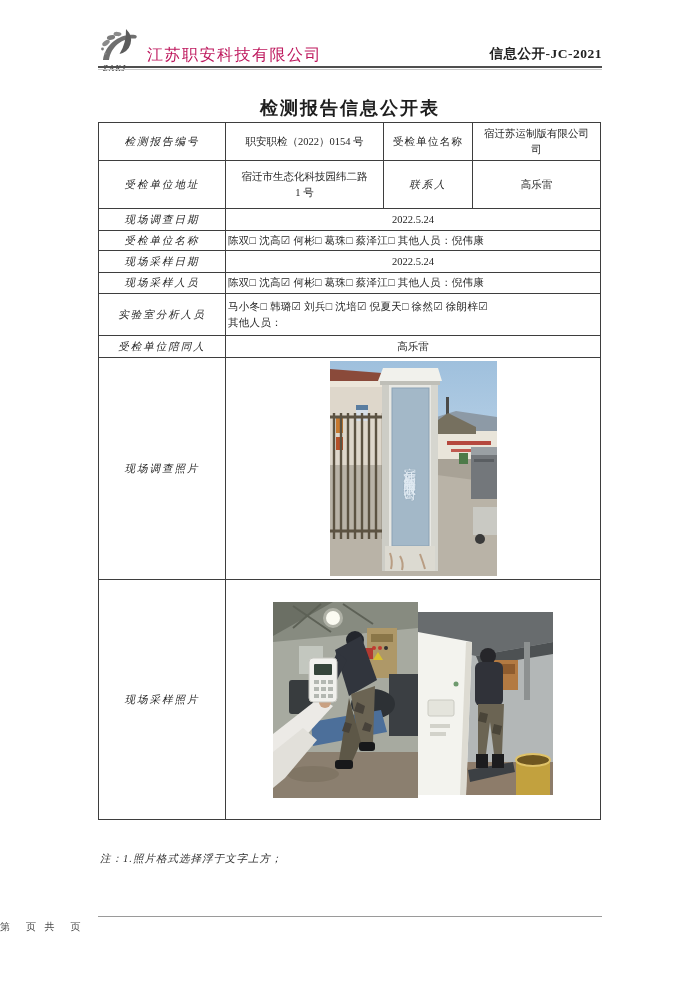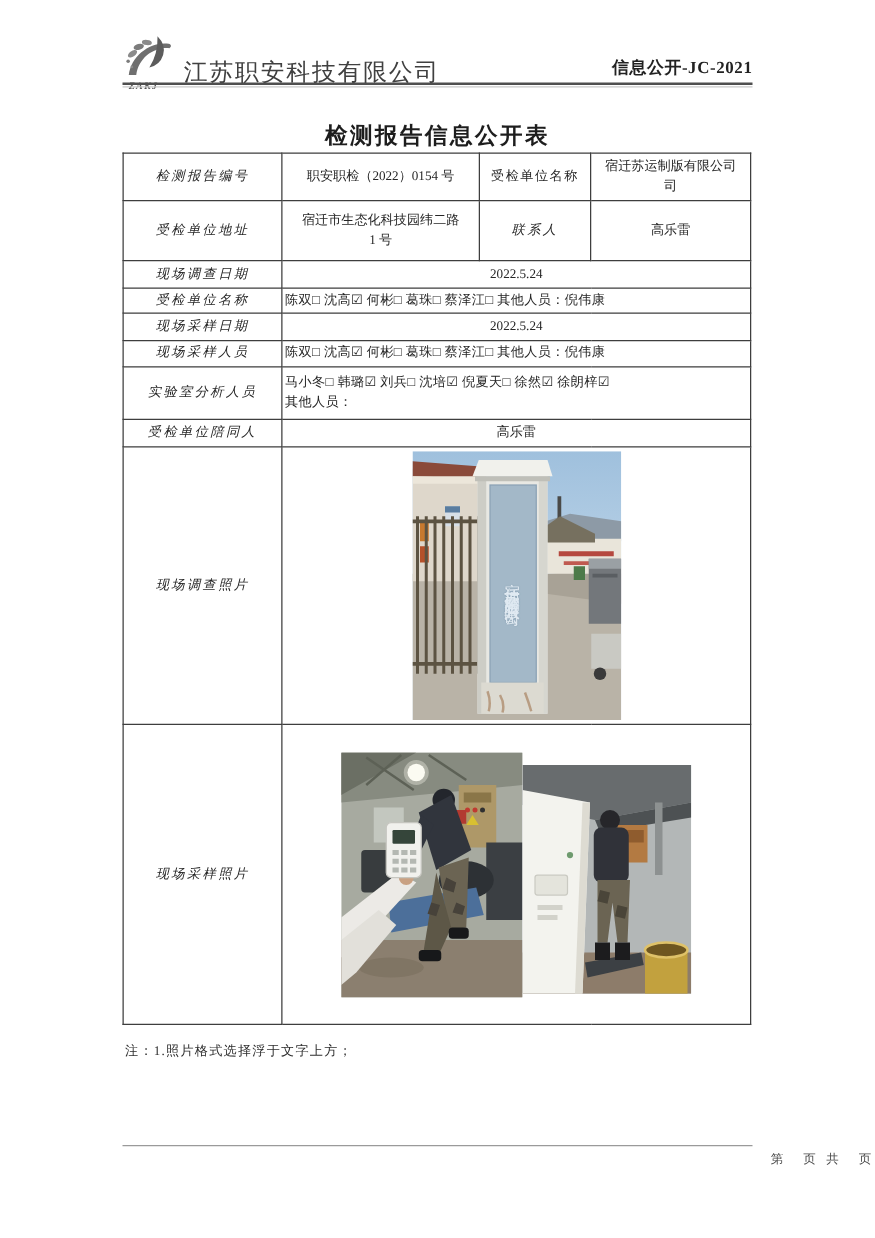--- a/index.html
+++ b/index.html
@@ -5,21 +5,21 @@
   html,body { margin:0; padding:0; }
   body {
     width:700px; height:990px; background:#ffffff; position:relative;
     font-family:"Liberation Serif","DejaVu Serif",serif; color:#2b2b2b;
     overflow:hidden;
   }
   .page { position:absolute; inset:0; }
 
   
   .logo { position:absolute; left:96px; top:26px; width:46px; height:48px; }
-  .hdr-company { position:absolute; left:147px; top:45px; font-size:19px; letter-spacing:1.5px; color:#404040; white-space:nowrap; }
+  .hdr-company { position:absolute; left:147px; top:45px; font-size:16px; letter-spacing:1.5px; color:#be185d; white-space:nowrap; }
   .hdr-code { position:absolute; right:98px; top:45px; font-size:13.5px; font-weight:bold; letter-spacing:0.5px; color:#222; white-space:nowrap; }
   .hdr-rule  { position:absolute; left:98px; right:98px; top:66px; height:2px; background:#4f4f4f; }
   .hdr-rule2 { position:absolute; left:98px; right:98px; top:69px; height:1px; background:#c9c9c9; }
 
   .title { position:absolute; top:96px; left:0; width:100%; text-align:center;
            font-size:18px; font-weight:bold; letter-spacing:2px; color:#1d1d1d; margin:0; }
 
   
   table.form { position:absolute; left:98px; top:122px; width:502px;
                border-collapse:collapse; table-layout:fixed; }
@@ -35,24 +35,24 @@
   .photo1 { position:relative; width:167px; height:215px; margin:0 auto; }
   .sign-text { position:absolute; left:71px; top:29px; height:158px;
                writing-mode:vertical-rl; text-orientation:upright;
                font-size:12.5px; letter-spacing:2.5px; color:#e0eaf2;
                text-shadow:0 0 1px #7e95aa; }
   .photo-pair { display:flex; justify-content:center; align-items:flex-start; }
   .photo2l { width:145px; height:196px; }
   .photo2r { width:135px; height:183px; margin-top:10px; }
   .photo2l svg, .photo2r svg, .photo1 svg { display:block; }
 
-  .note { position:absolute; left:100px; top:834px; font-size:10.5px; letter-spacing:1px; color:#2e2e2e; }
+  .note { position:absolute; left:100px; top:852px; font-size:10.5px; letter-spacing:1px; color:#2e2e2e;font-style:italic; }
 
   .ftr-rule { position:absolute; left:98px; right:98px; top:916px; height:1px; background:#9a9a9a; }
-  .ftr { position:absolute; top:920px; left:0; width:100%; text-align:right;
+  .ftr { position:absolute; top:920px; left:0; width:100%; text-align:left;
          font-size:10px; color:#4a4a4a; letter-spacing:3px; }
 </style>
 </head>
 <body>
 
 <div class="page">
 
   <div class="logo">
     <svg viewBox="0 0 46 48" width="46" height="48">
       <path d="M7,34 C9,18 25,7 39,9 C41,9.4 41.5,11.5 39.5,12.5 C27,11.5 15,20 13,34 Z" fill="#6f6f6f"></path>

